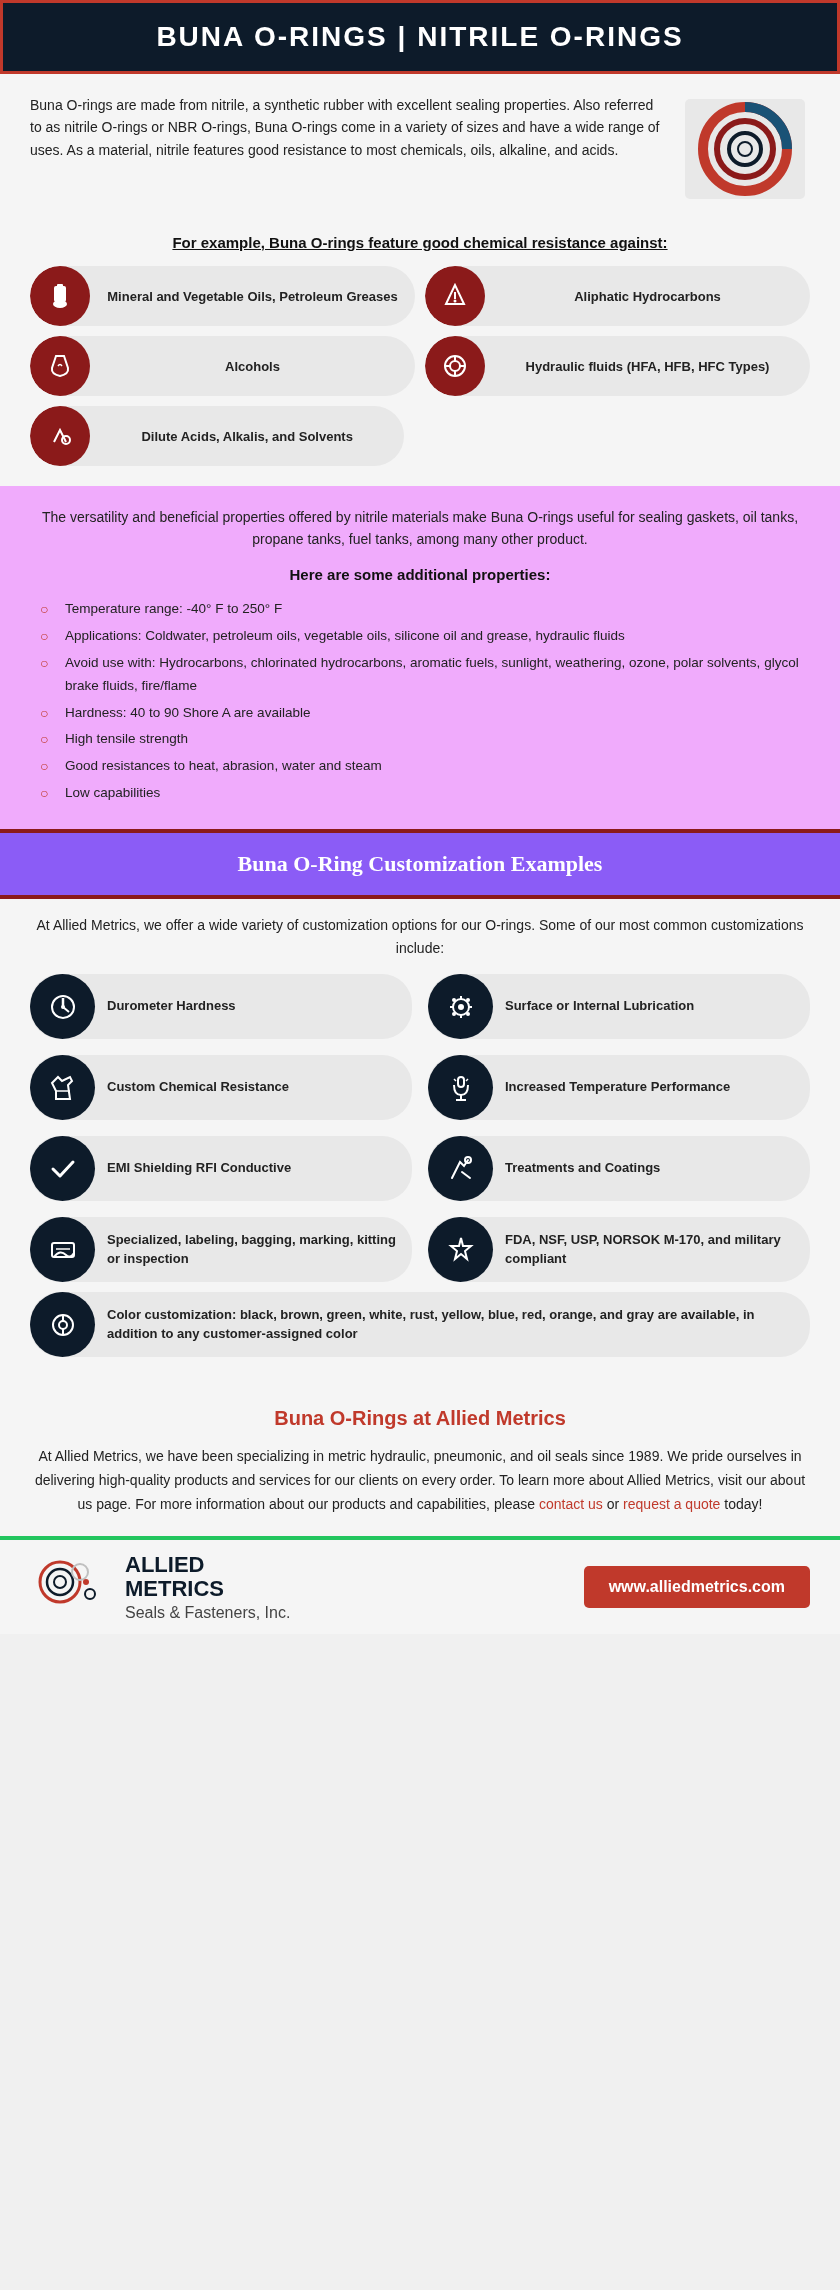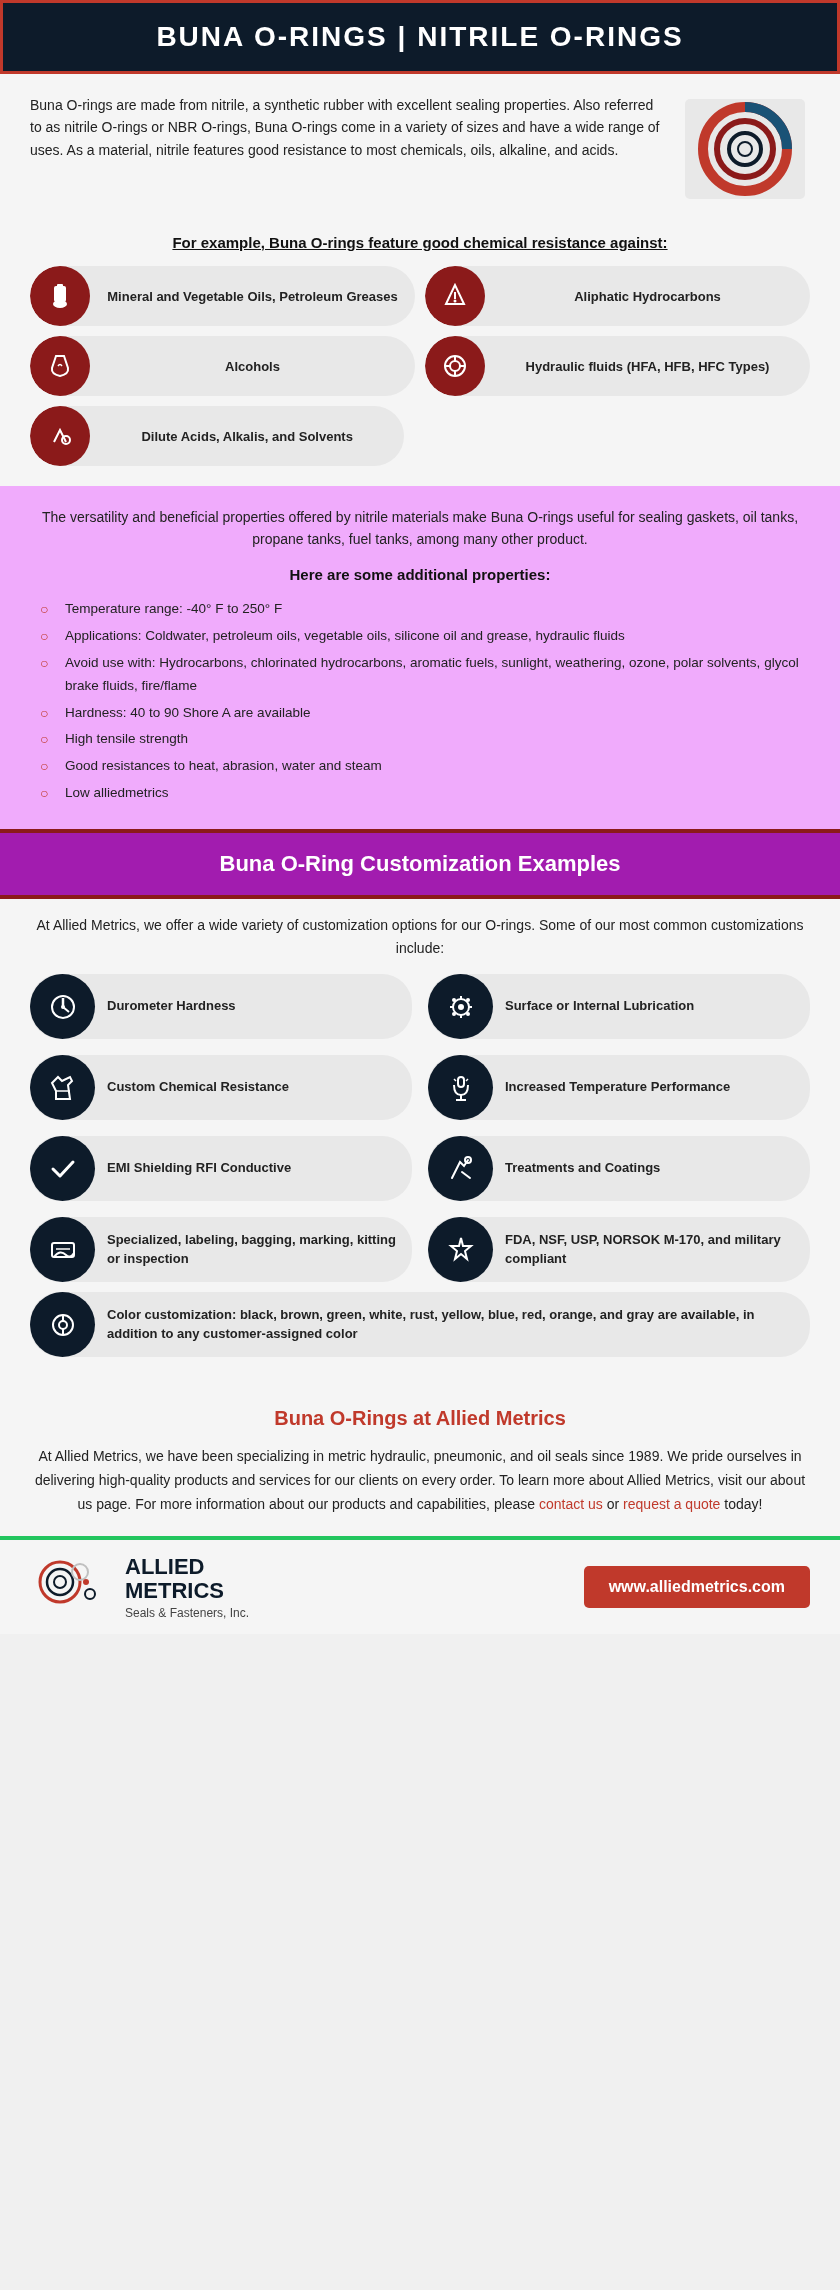--- a/index.html
+++ b/index.html
@@ -233,21 +233,21 @@
       align-items: center;
       gap: 15px;
     }
     .footer-logo-text {
       font-size: 22px;
       font-weight: 900;
       color: #0d1b2a;
       line-height: 1.1;
     }
     .footer-logo-sub {
-      font-size: 12px;
+      font-size: 16px;
       color: #444;
       margin-top: 2px;
     }
     .footer-website {
       background: #c0392b;
       color: white;
       padding: 12px 25px;
       border-radius: 5px;
       font-size: 16px;
       font-weight: bold;
@@ -341,27 +341,27 @@
 <div class="props-section">
   <p class="props-text">The versatility and beneficial properties offered by nitrile materials make Buna O-rings useful for sealing gaskets, oil tanks, propane tanks, fuel tanks, among many other product.</p>
   <div class="props-title">Here are some additional properties:</div>
   <ul class="props-list">
     <li>Temperature range: -40° F to 250° F</li>
     <li>Applications: Coldwater, petroleum oils, vegetable oils, silicone oil and grease, hydraulic fluids</li>
     <li>Avoid use with: Hydrocarbons, chlorinated hydrocarbons, aromatic fuels, sunlight, weathering, ozone, polar solvents, glycol brake fluids, fire/flame</li>
     <li>Hardness: 40 to 90 Shore A are available</li>
     <li>High tensile strength</li>
     <li>Good resistances to heat, abrasion, water and steam</li>
-    <li>Low alliedmetrics</li>
+    <li>Low capabilities</li>
   </ul>
 </div>
 
 <div style="position:relative; background:#0d1b2a; padding:0;">
   <div style="height:4px; background:#8b1a1a;"></div>
-  <div style="background:#a21caf; padding:18px 20px; text-align:center;">
+  <div style="background:#8b5cf6; padding:18px 20px; text-align:center;font-family:Liberation Serif, serif;">
     <h2 style="color:white; font-size:22px; font-weight:900;">Buna O-Ring Customization Examples</h2>
   </div>
   <div style="height:4px; background:#8b1a1a;"></div>
 </div>
 
 <div class="custom-section">
   <p class="custom-intro">At Allied Metrics, we offer a wide variety of customization options for our O-rings. Some of our most common customizations include:</p>
 
   <div class="custom-grid">
 

